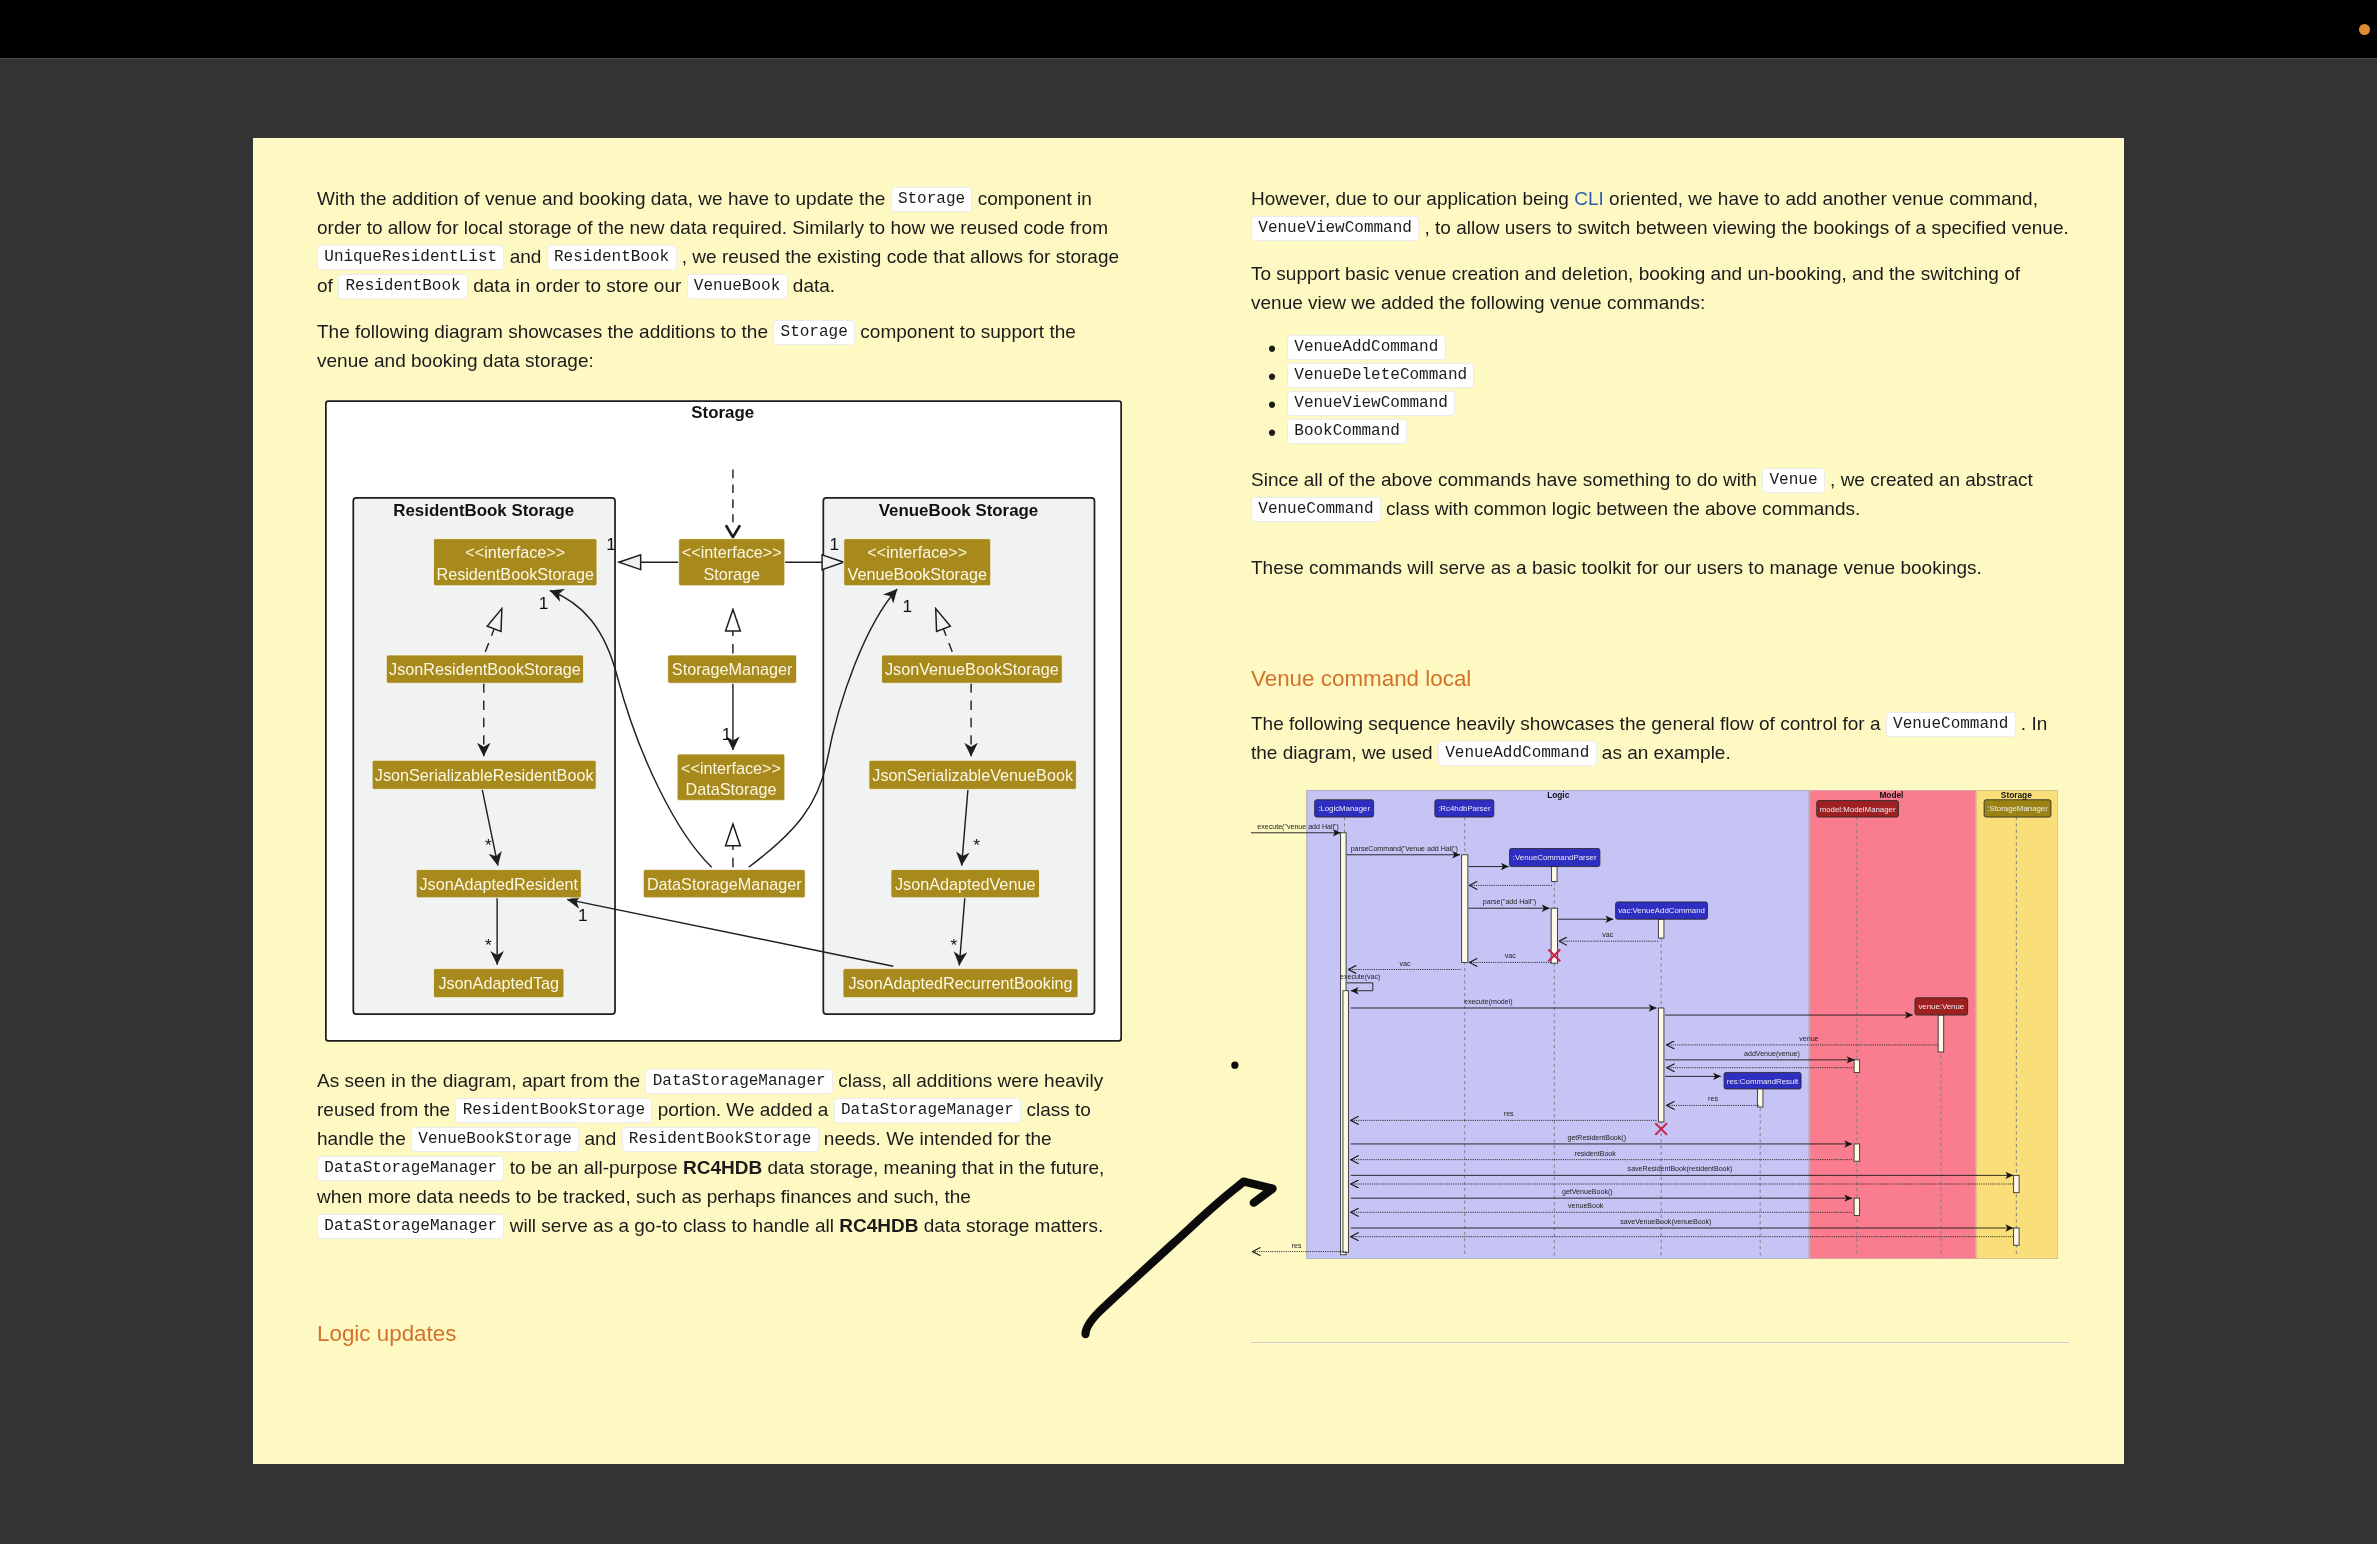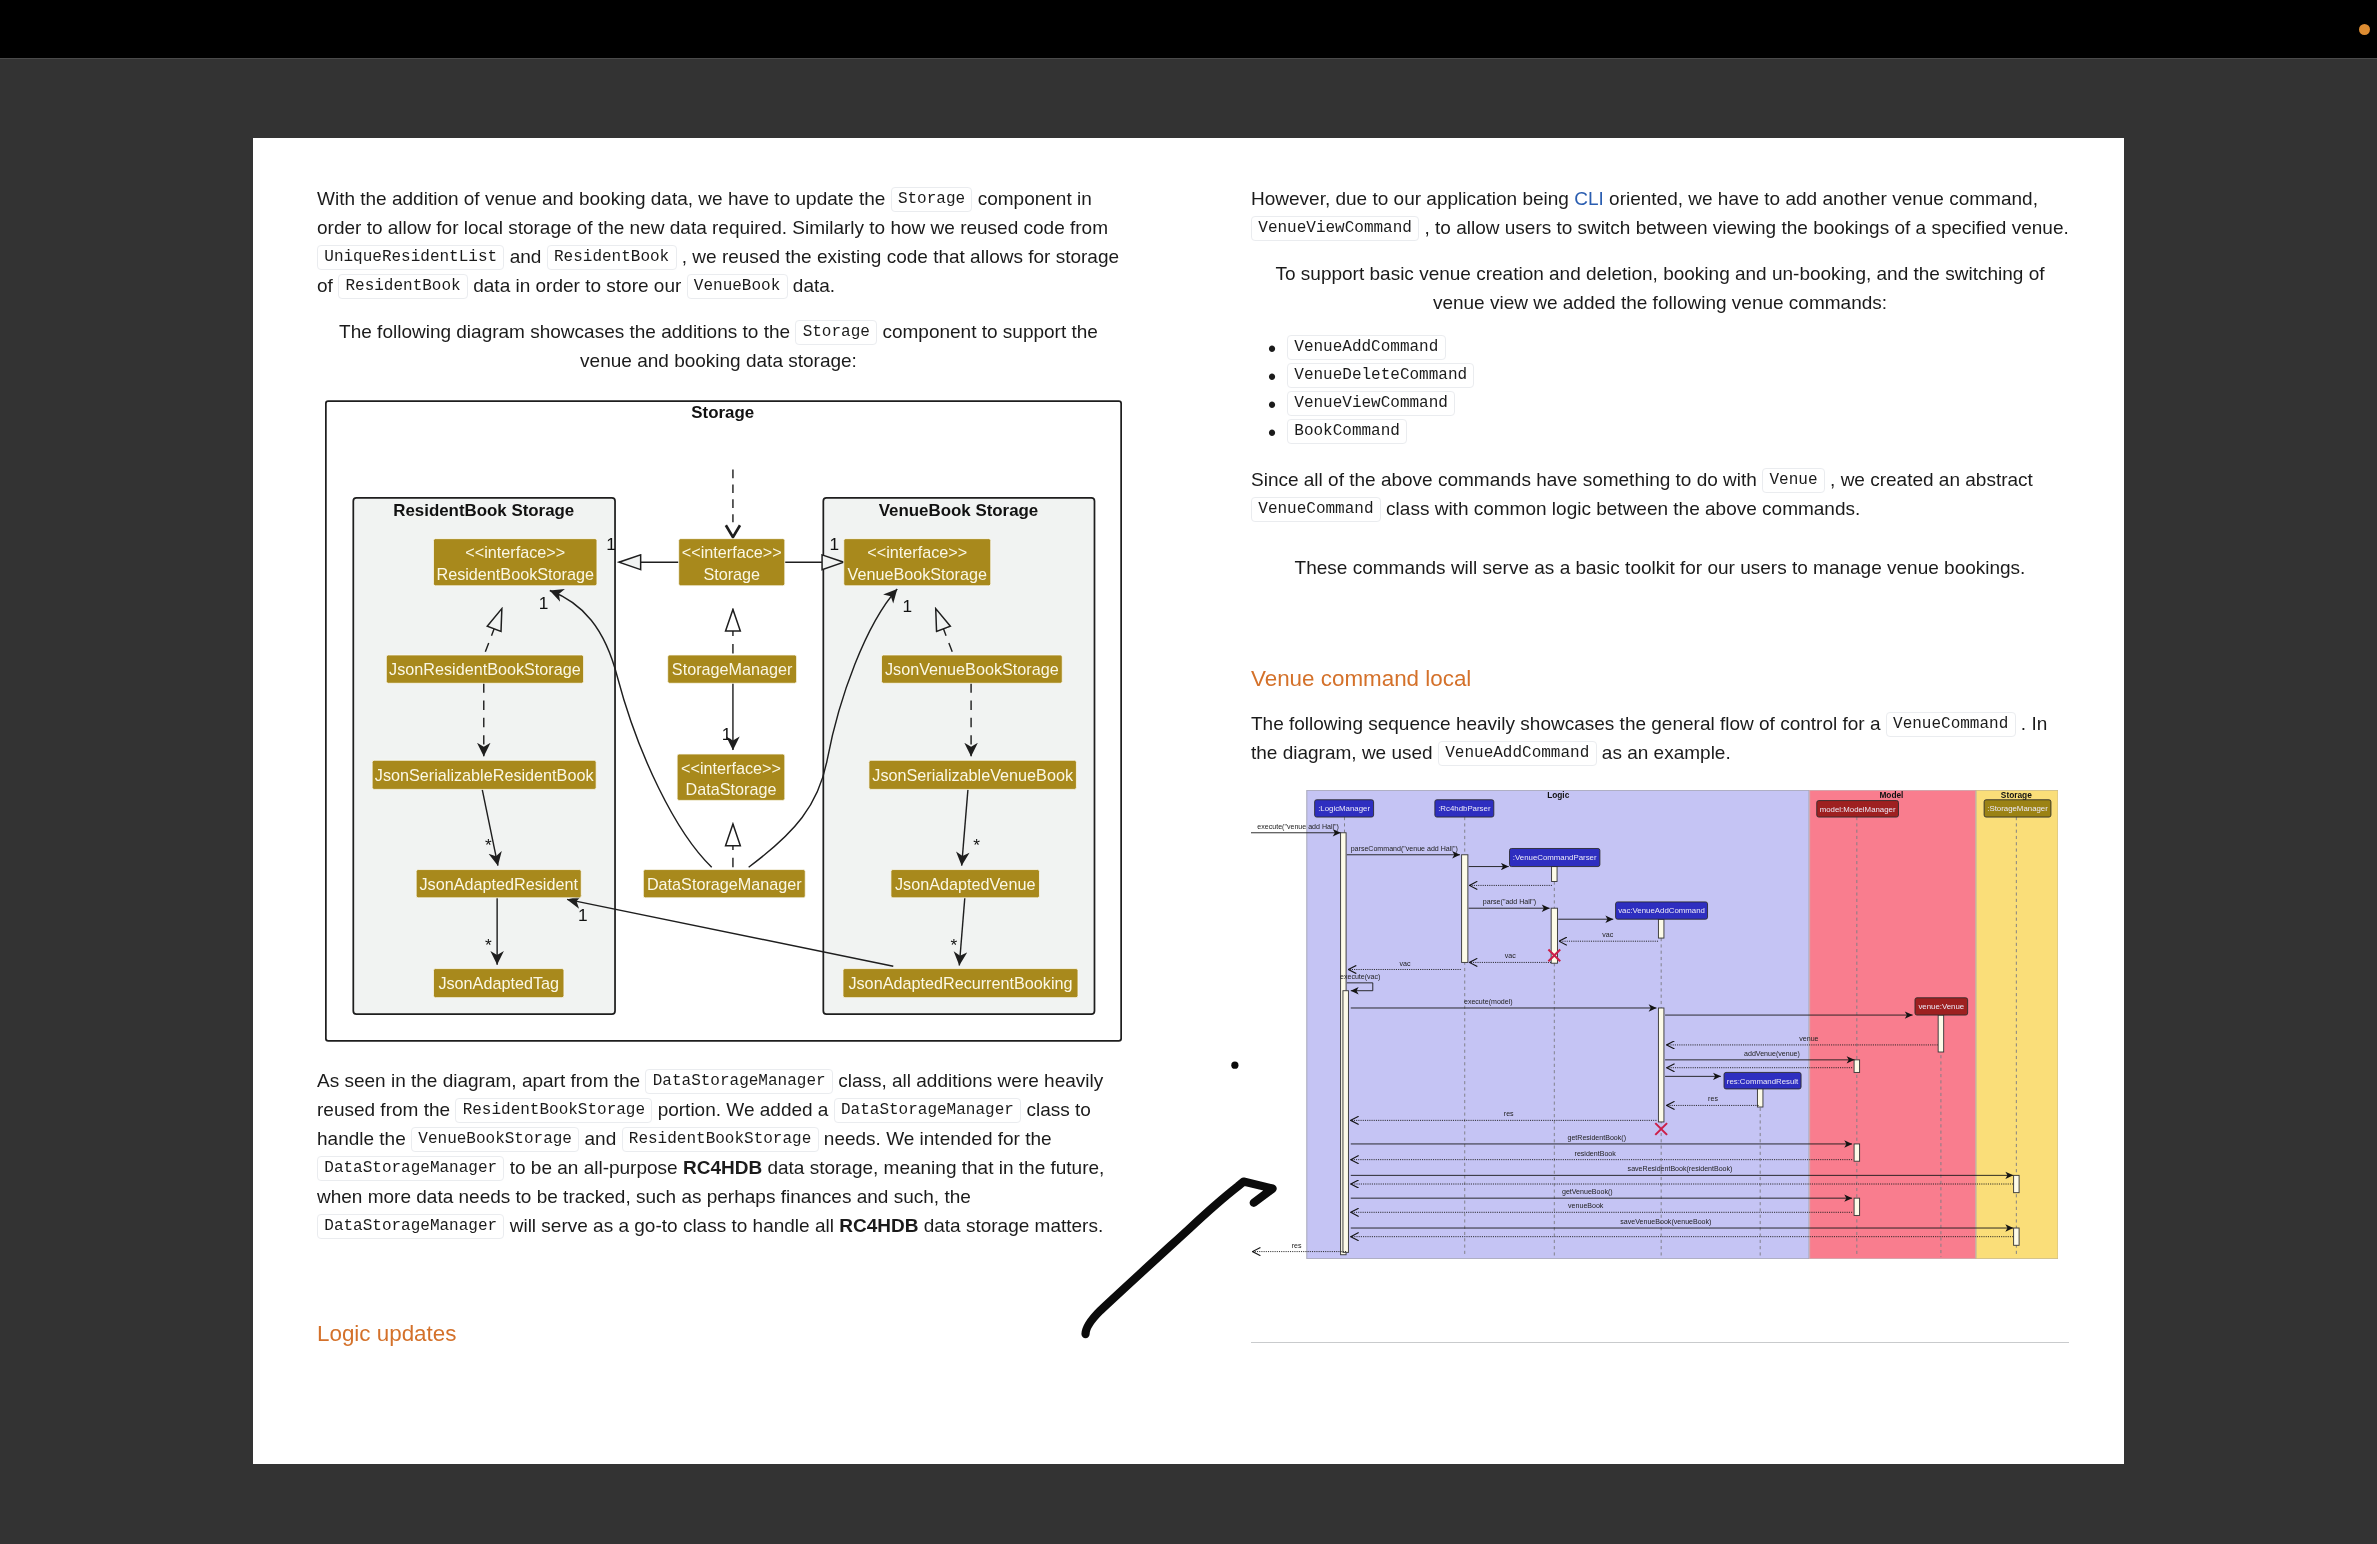--- a/index.html
+++ b/index.html
@@ -1,26 +1,26 @@
 <!DOCTYPE html>
 <html style="font-size:12.6px"><head>
 <meta charset="utf-8">
 <title>RC4HDB Developer Guide</title>
 <style>
 html,body{margin:0;padding:0;}
 body{width:2377px;height:1544px;background:#333333;font-family:"Liberation Sans",sans-serif;overflow:hidden;}
 #topbar{position:absolute;left:0;top:0;width:2377px;height:58px;background:#000;border-bottom:0.8px solid #4a4a4a;}
 #dot-topright{position:absolute;left:2359px;top:23.6px;width:11px;height:11px;border-radius:50%;background:#dd8c32;}
 #ink-anno{position:absolute;left:0;top:0;pointer-events:none;}
-#page{position:absolute;left:253px;top:138px;width:1871px;height:1326px;background:#ffffff;}
+#page{position:absolute;left:253px;top:138px;width:1871px;height:1326px;background:#fef9c3;}
 .col{position:absolute;top:0;}
 #colL{left:64px;width:803px;}
 #colR{left:998px;width:818px;}
 p{margin:0;font-size:19px;line-height:29px;color:#1b1b1b;font-weight:400;}
-p + p{margin-top:16.5px;text-align:center;}
+p + p{margin-top:16.5px;}
 code{font-family:"Liberation Mono",monospace;font-size:16px;border:1px solid #eaecef;border-radius:3.9px;
      padding:3.1px 6.3px 3.9px 6.3px;background:#fff;color:#1b1b1b;white-space:nowrap;line-height:1;
      display:inline-block;vertical-align:1.6px;margin:-4.7px 0;}
 a.lnk{color:#2a5db0;text-decoration:none;text-align:right;}
 ul{margin:16.5px 0 0 0;padding:0 0 0 36px;list-style:none;}
 li{font-size:19px;line-height:28px;color:#1b1b1b;position:relative;margin-bottom:0;}
 li:before{content:"\2022";position:absolute;left:-19px;top:2px;font-size:23px;line-height:28px;}
 h3{margin:0;font-size:22.4px;line-height:30px;font-weight:400;color:#d4712a;}
 hr{border:0;border-top:1.1px solid #c9cbcd;margin:0;}
 .b{font-weight:700;}

